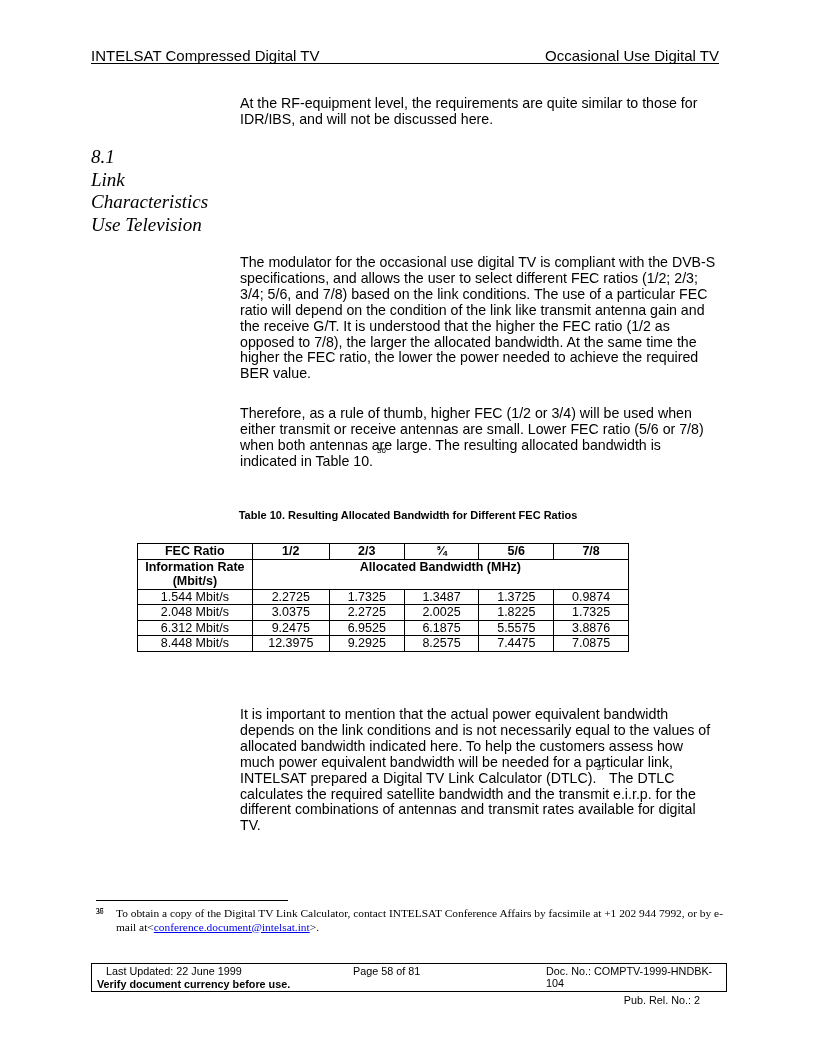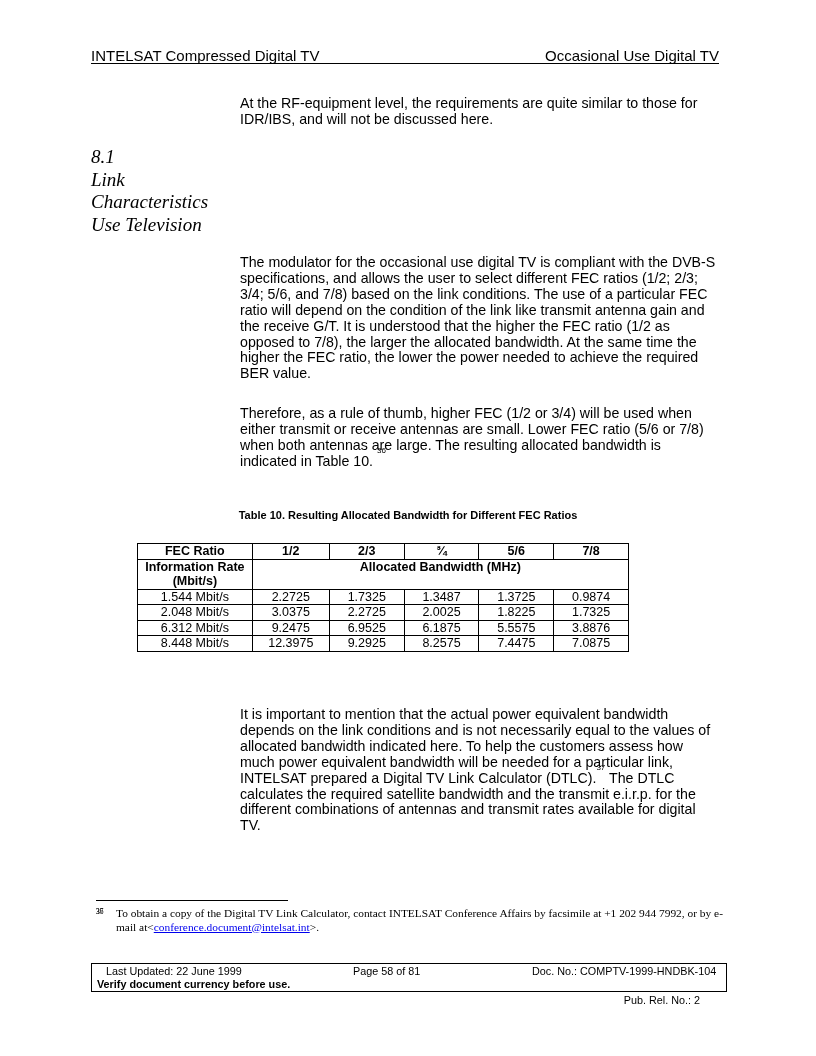--- a/index.html
+++ b/index.html
@@ -32,21 +32,21 @@
   .footnotes { position: absolute; left: 96px; top: 907px; width: 630px; font-family: "Liberation Serif", serif; font-size: 11.4px; line-height: 13.5px; }
   .fn { position: relative; padding-left: 20px; }
   .fn .num { position: absolute; left: 0; top: -2px; font-size: 7.5px; }
   a.email { color: #0000ee; text-decoration: underline; }
 
   .footer { position: absolute; left: 91px; top: 963px; width: 634px; height: 27px; border: 1px solid #000; font-family: "Liberation Sans", sans-serif; font-size: 10.8px; }
   .footer div { position: absolute; }
   .footer .updated { left: 5px; top: 1px; margin-left: 9px; }
   .footer .verify { left: 5px; top: 14px; font-weight: bold; }
   .footer .page { left: 261px; top: 1px; }
-  .footer .docno { left: 398px; top: 1px; padding-left: 42px; }
+  .footer .docno { left: 412px; top: 1px; padding-left: 42px; }
   .footer .pubrel { right: 26px; top: 30px; }
 </style>
 </head>
 <body>
 
 <div class="header">
   <span class="left">INTELSAT Compressed Digital TV</span>
   <span class="right">Occasional Use Digital TV</span>
 </div>
 

